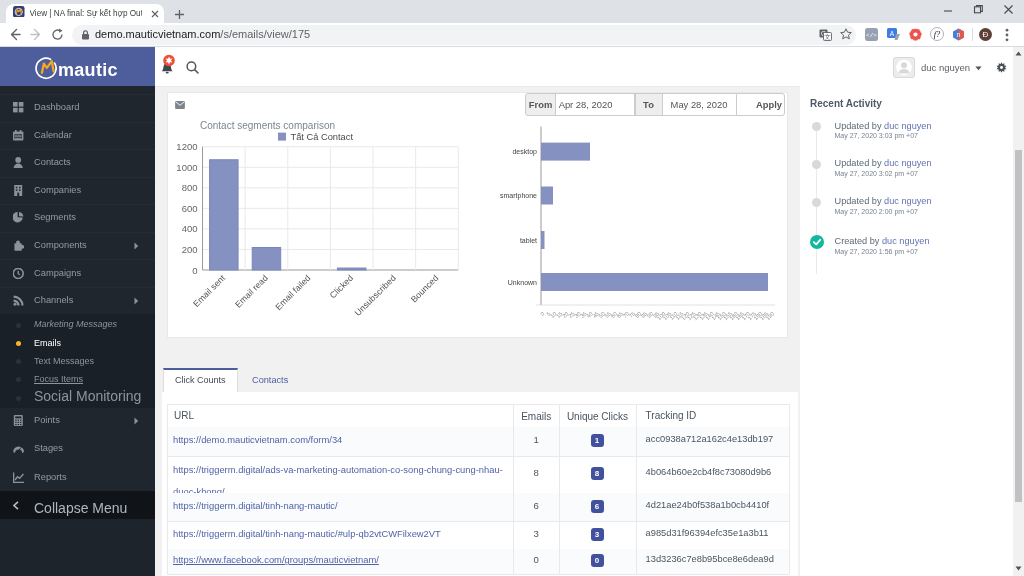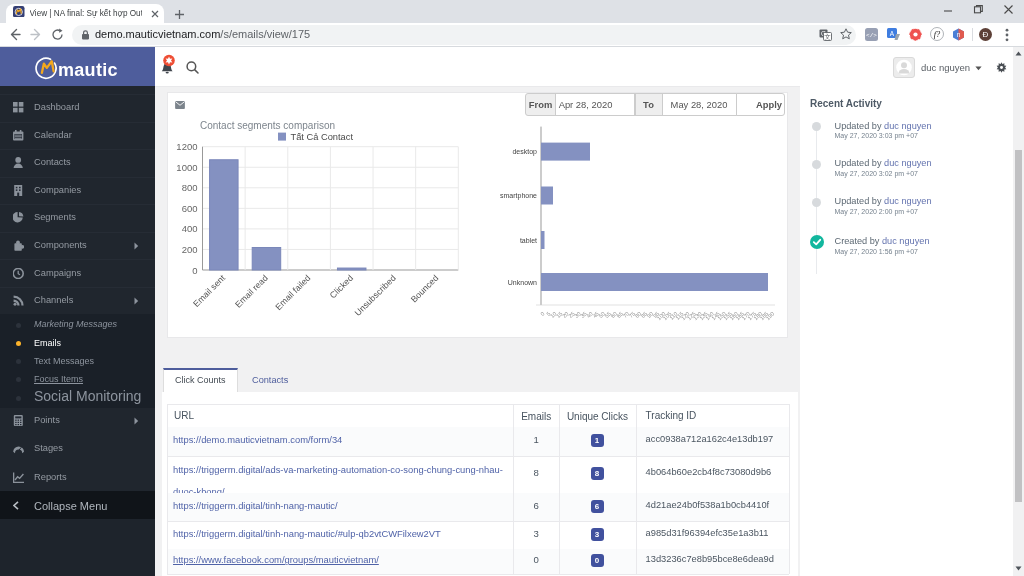--- a/index.html
+++ b/index.html
@@ -359,21 +359,21 @@
 <div class="abs" style="left:0;top:176.7px;width:155px;height:1px;background:#262c35;"></div>
 <div class="abs" style="left:0;top:204.2px;width:155px;height:1px;background:#262c35;"></div>
 <div class="abs" style="left:0;top:231.7px;width:155px;height:1px;background:#262c35;"></div>
 <div class="abs" style="left:0;top:259.2px;width:155px;height:1px;background:#262c35;"></div>
 <div class="abs" style="left:0;top:286.7px;width:155px;height:1px;background:#262c35;"></div>
 <div class="abs" style="left:0;top:491px;width:155px;height:28px;background:#101419;"></div>
 <div class="abs" style="left:0;top:519px;width:155px;height:57px;background:#1e242c;"></div>
 <svg class="abs" style="left:13px;top:500.5px" width="6" height="9" viewBox="0 0 6 9">
     <path d="M5 0.8 L1 4.5 L5 8.2" fill="none" stroke="#b7bcc2" stroke-width="1.6"></path>
   </svg>
-<div class="abs" style="left:34px;top:499.5px;font-size:11px;color:#b0b6bd;">Collapse Menu</div>
+<div class="abs" style="left:34px;top:499.5px;font-size:14px;color:#b0b6bd;">Collapse Menu</div>
 <div class="abs" style="left:524.5px;top:92.5px;width:32px;height:23.5px;background:#eee;border:1px solid #ccc;border-radius:3px 0 0 3px;"></div>
 <div class="abs" style="left:524.5px;top:98.5px;width:32px;text-align:center;font-size:9.4px;color:#555;font-weight:bold;">From</div>
 <div class="abs" style="left:555.5px;top:92.5px;width:80px;height:23.5px;background:#fff;border:1px solid #ccc;margin-left:-1px;"></div>
 <div class="abs" style="left:555.5px;top:98.5px;width:60px;text-align:center;font-size:9.4px;color:#555;">Apr 28, 2020</div>
 <div class="abs" style="left:634.5px;top:92.5px;width:28px;height:23.5px;background:#eee;border:1px solid #ccc;"></div>
 <div class="abs" style="left:634.5px;top:98.5px;width:28px;text-align:center;font-size:9.4px;color:#555;font-weight:bold;">To</div>
 <div class="abs" style="left:661.5px;top:92.5px;width:75px;height:23.5px;background:#fff;border:1px solid #ccc;"></div>
 <div class="abs" style="left:661.5px;top:98.5px;width:75px;text-align:center;font-size:9.4px;color:#555;">May 28, 2020</div>
 <div class="abs" style="left:735.5px;top:92.5px;width:49px;height:23.5px;background:#fff;border:1px solid #ccc;border-radius:0 3px 3px 0;"></div>
 <div class="abs" style="left:735.5px;top:98.5px;width:49px;text-align:center;font-size:9.4px;color:#555;font-weight:bold;padding-left:18px;">Apply</div>

